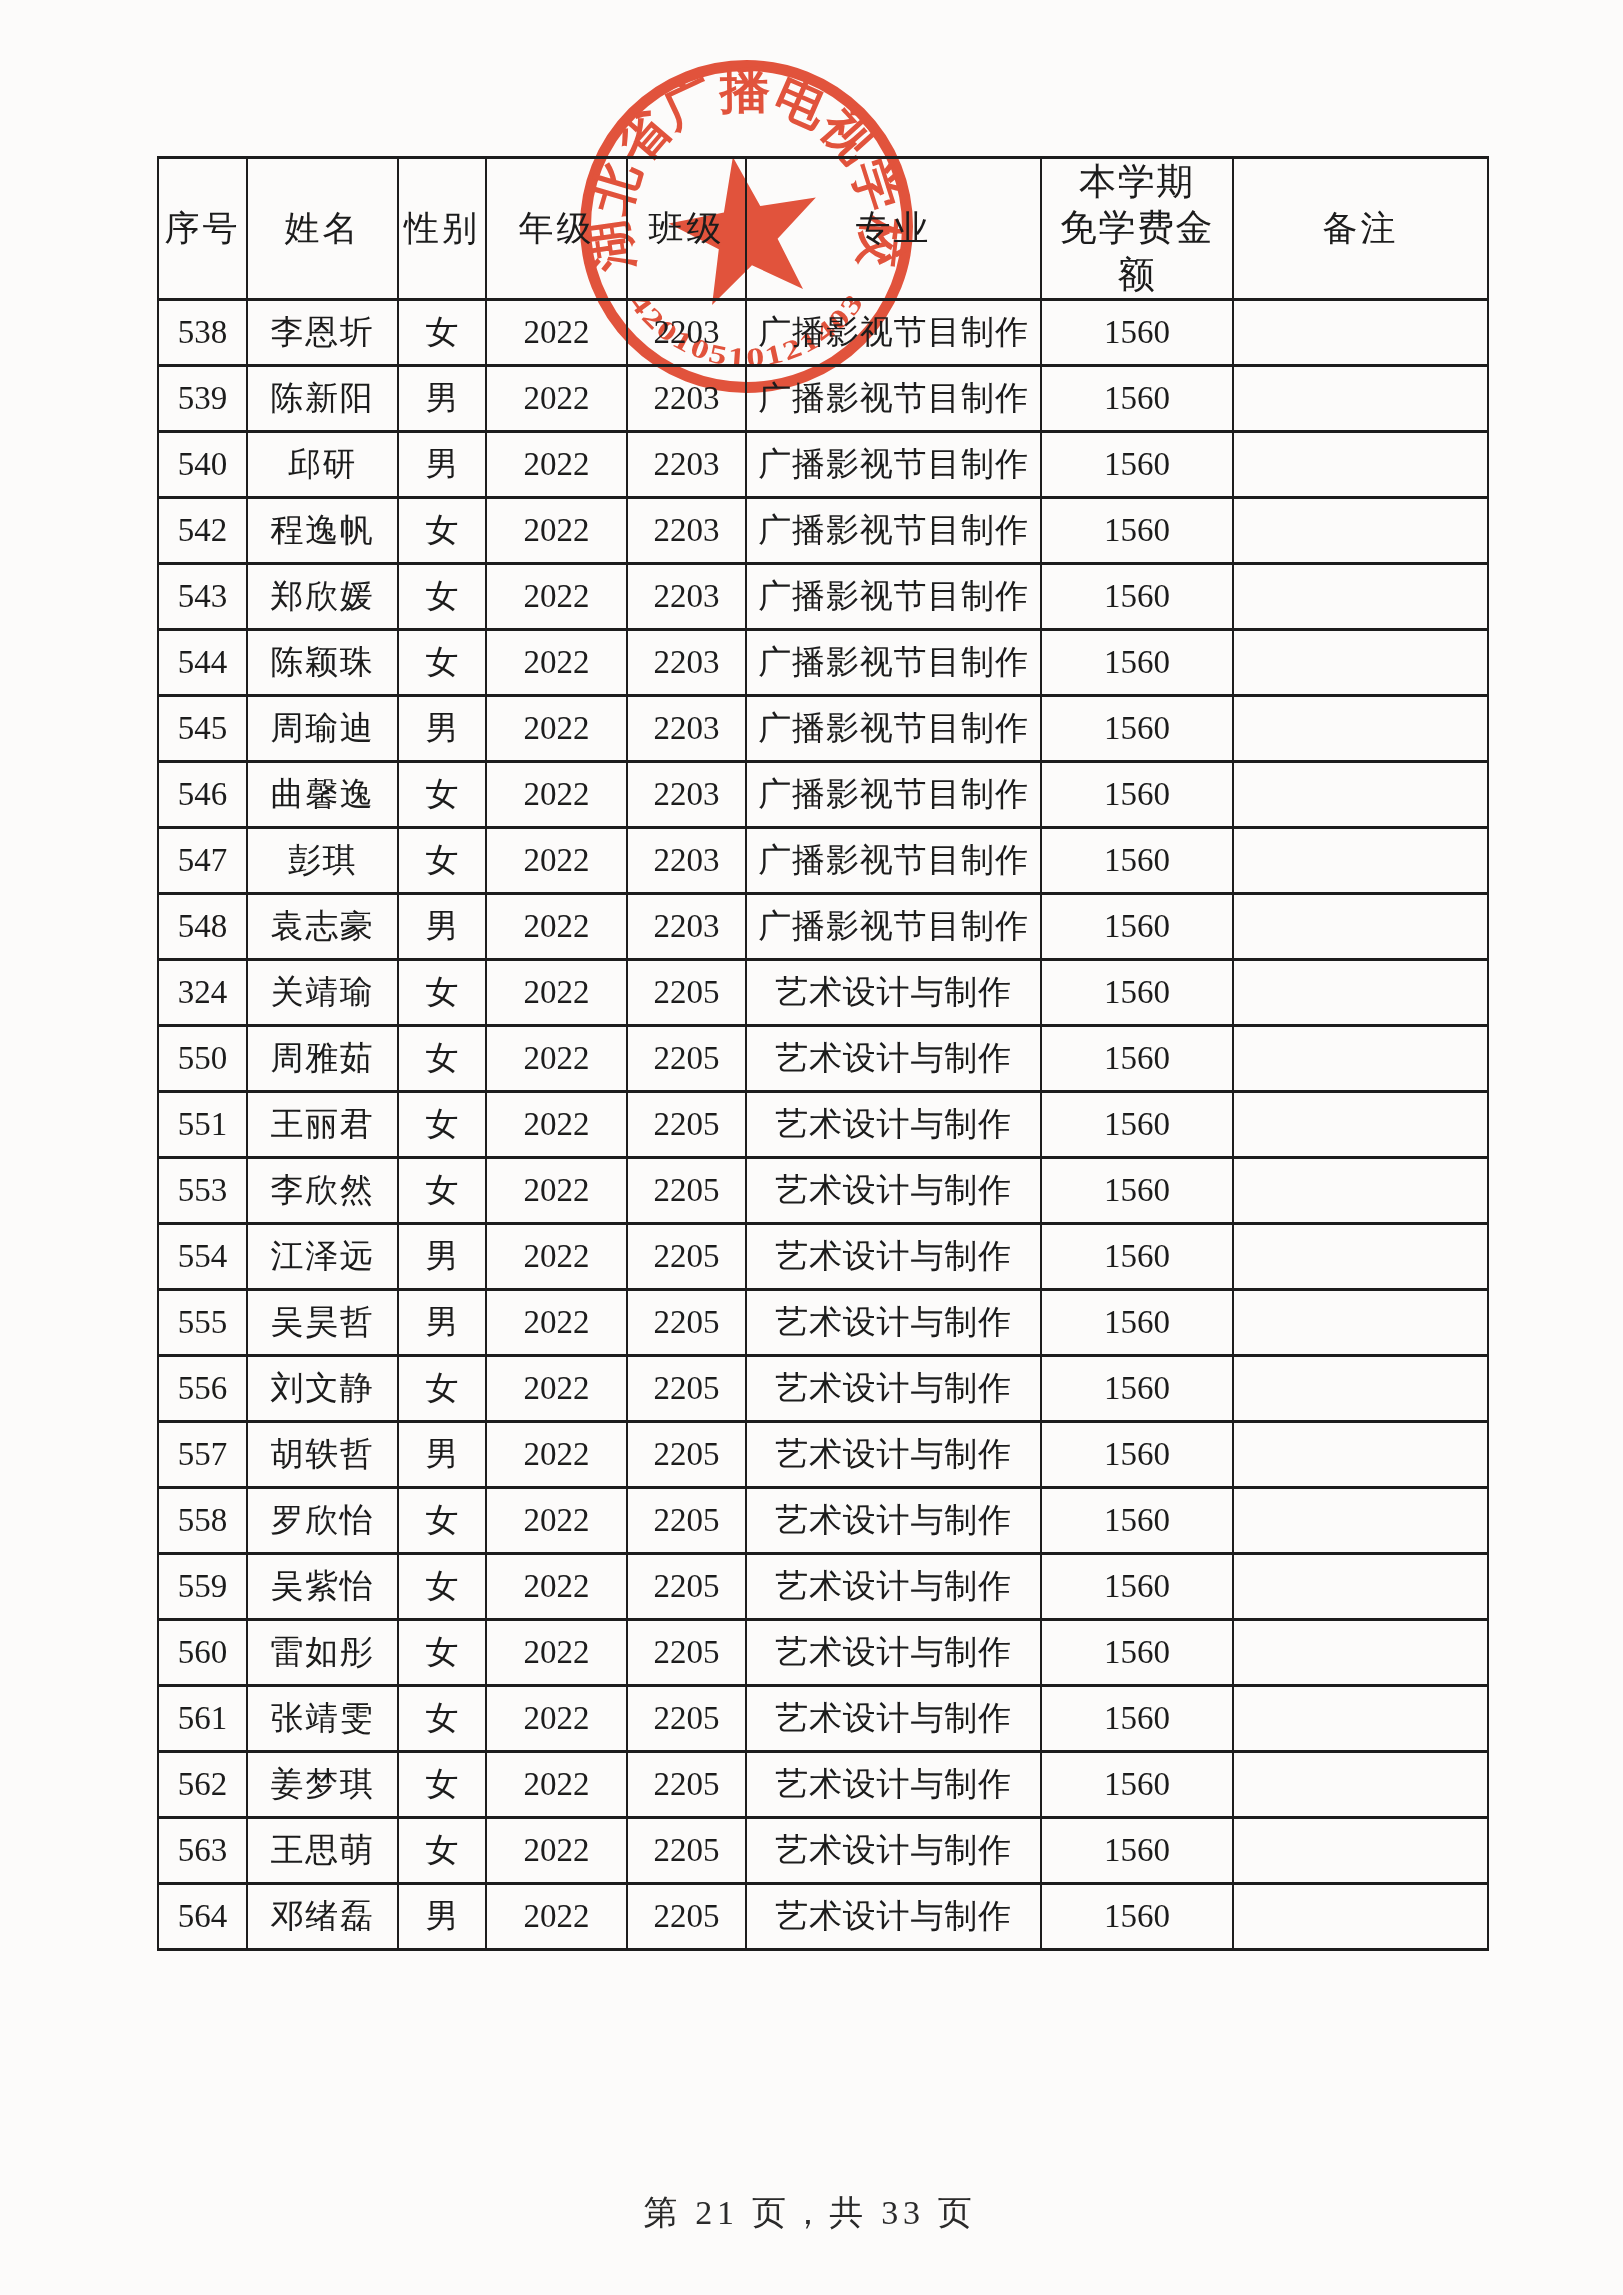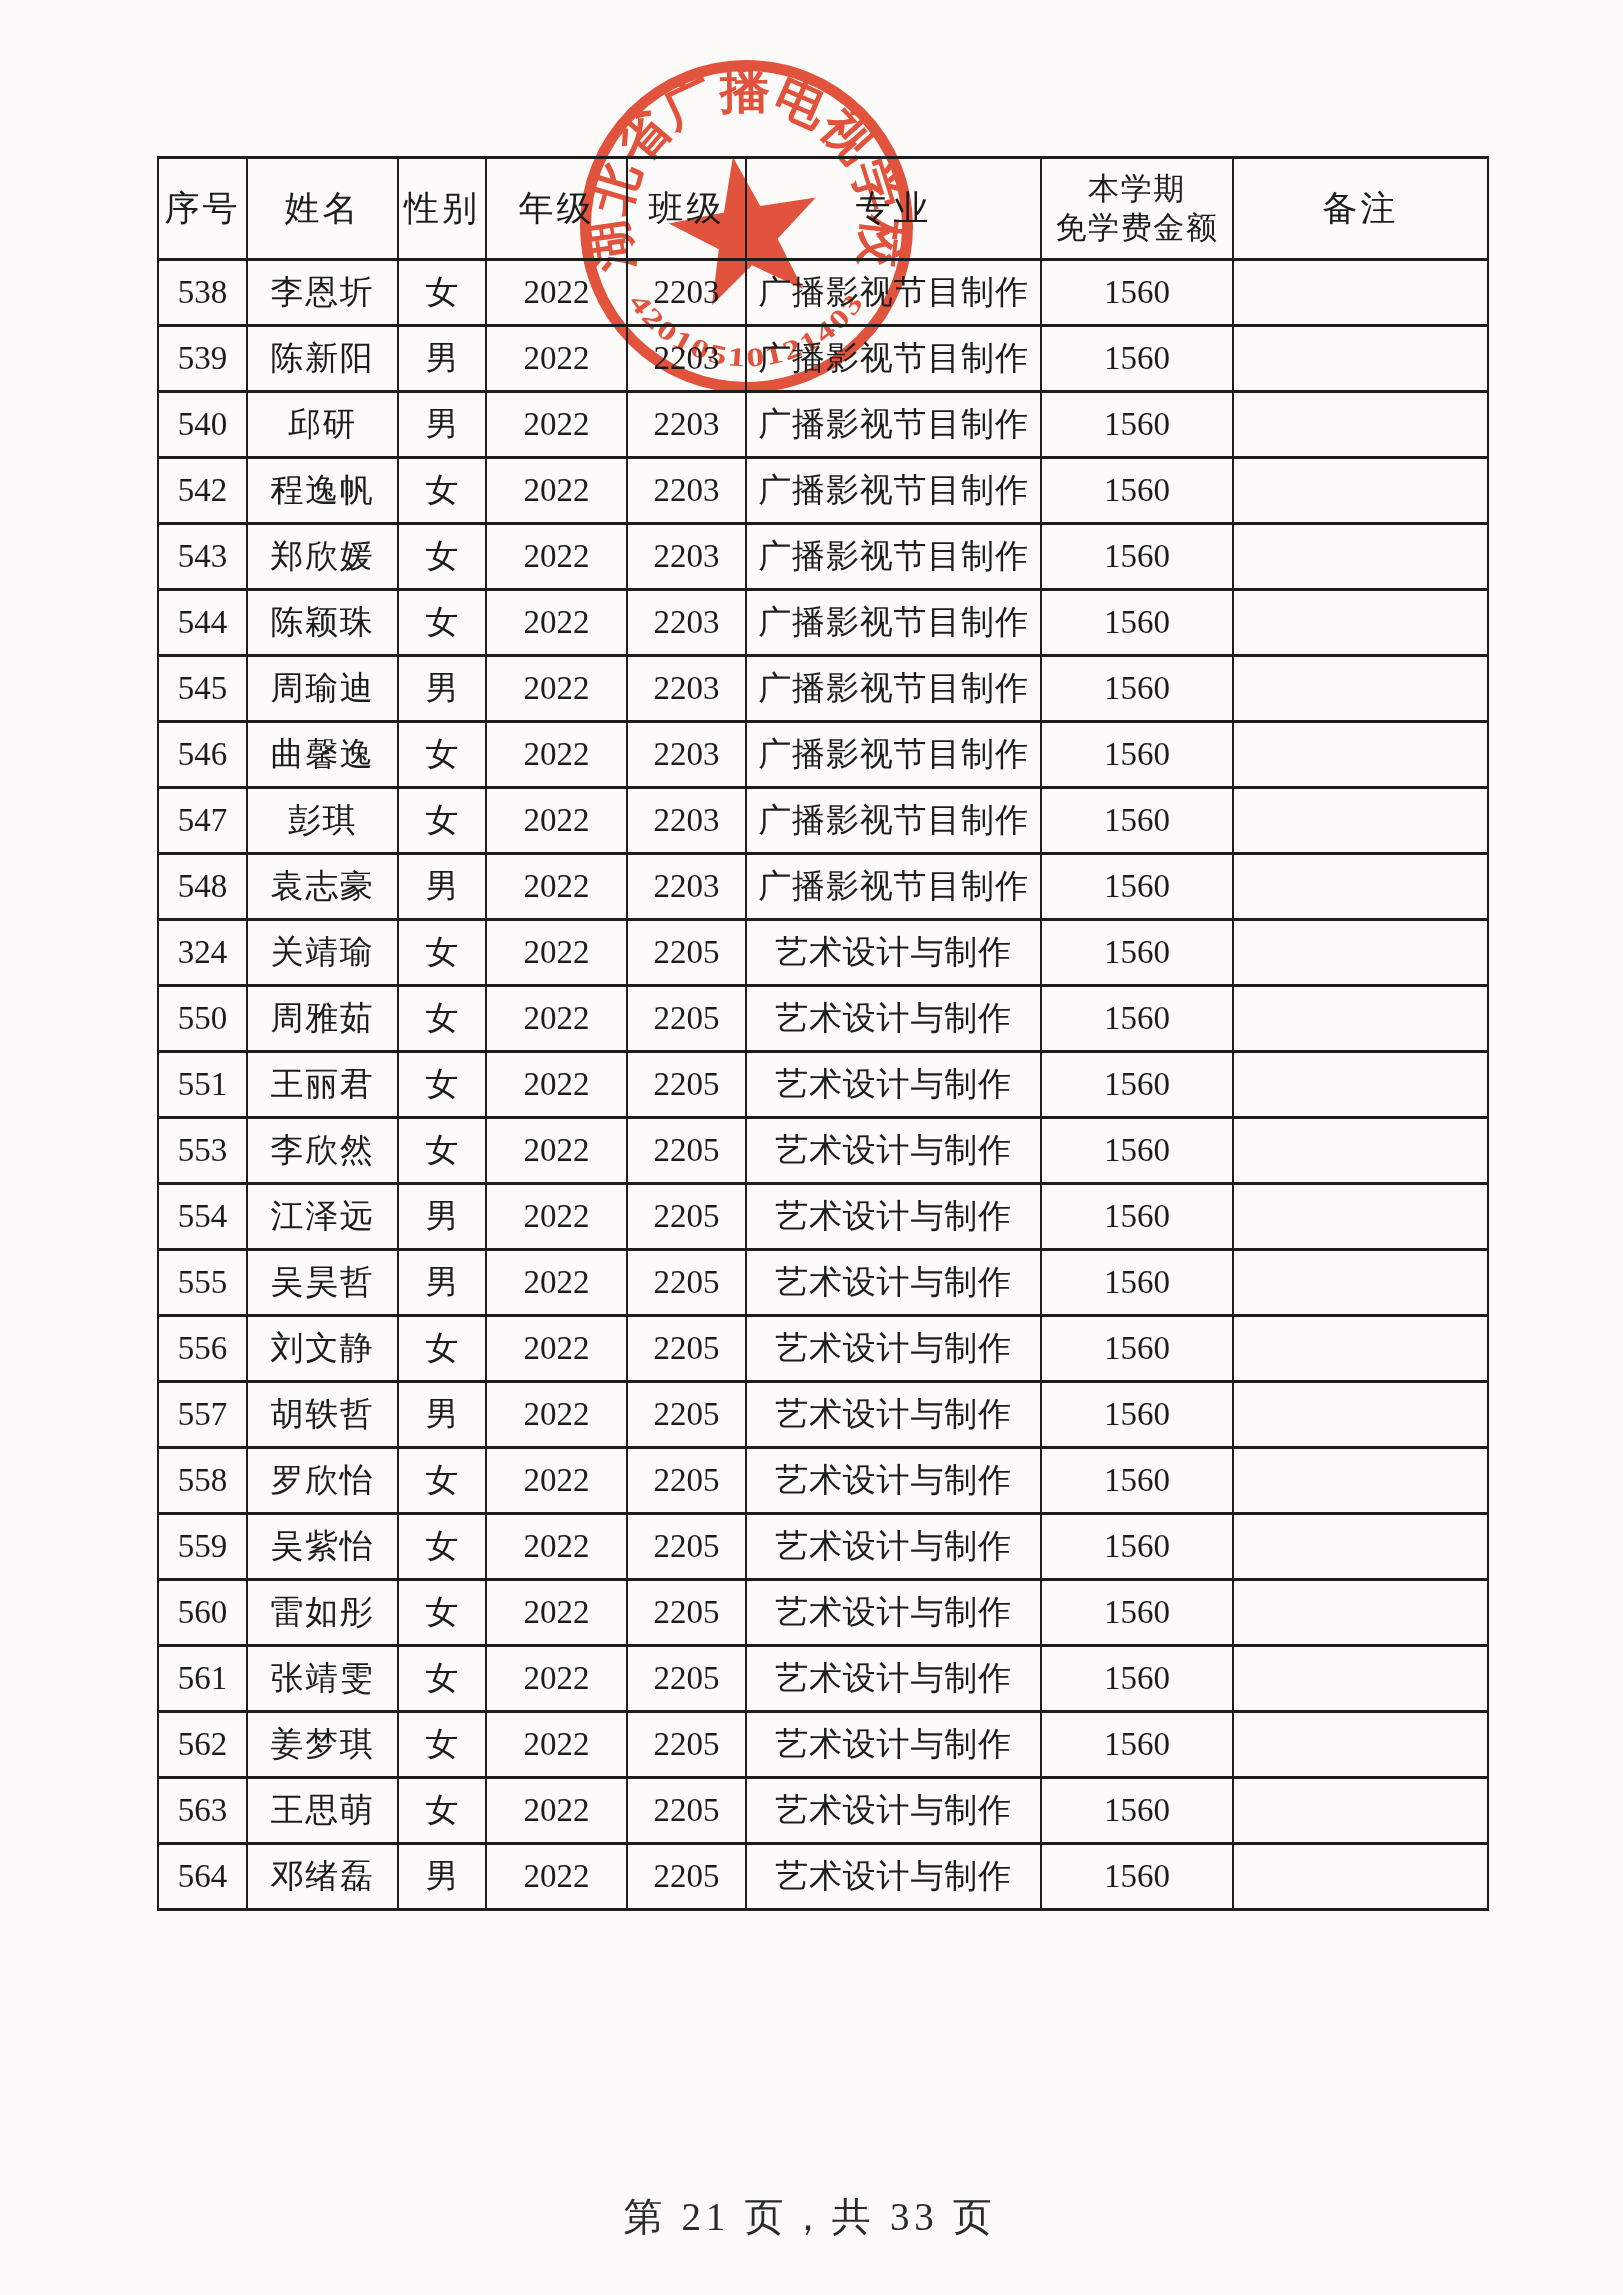--- a/index.html
+++ b/index.html
@@ -29,39 +29,39 @@
     height:99px;
     font-size:35px;
     letter-spacing:3.1px;
   }
   .sheet-table tbody td{
     height:63px;
     font-size:33px;
   }
   td.c-name{font-size:35px;letter-spacing:1.6px;}
   td.c-major{font-size:34px;letter-spacing:0.8px;}
-  .amount-header{line-height:1.25;font-size:31px;letter-spacing:1.6px;}
+  .amount-header{line-height:1.25;font-size:37px;letter-spacing:1.6px;}
   
   .stamp{
     position:absolute;left:558px;top:38px;
     width:377px;height:377px;
     mix-blend-mode:multiply;
     opacity:0.92;
     pointer-events:none;
   }
   .stamp text{
     font-family:"Liberation Serif","DejaVu Serif",serif;
   }
   .ring-chars{font-size:64px;font-weight:bold;}
   .ring-digits{font-size:34px;font-weight:bold;letter-spacing:2px;}
   
   .page-footer{
     position:absolute;left:0;top:2190px;width:1620px;
     text-align:center;
-    font-size:39px;letter-spacing:4.7px;color:#2a2a2a;
+    font-size:34px;letter-spacing:4.7px;color:#2a2a2a;
   }
 </style>
 </head>
 <body>
 
 <svg class="stamp" viewBox="-240 -240 480 480">
   <defs>
     <path id="ring-text-path" d="M -142.8 52 A 152 152 0 1 1 142.8 52" fill="none"></path>
     <path id="ring-num-path" d="M -154.2 89 A 178 178 0 0 0 154.2 89" fill="none"></path>
   </defs>

